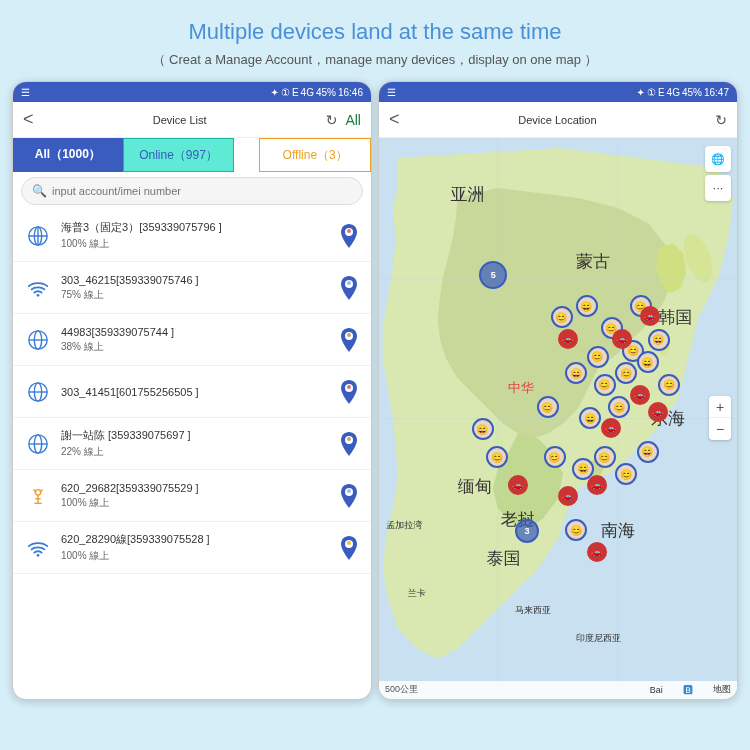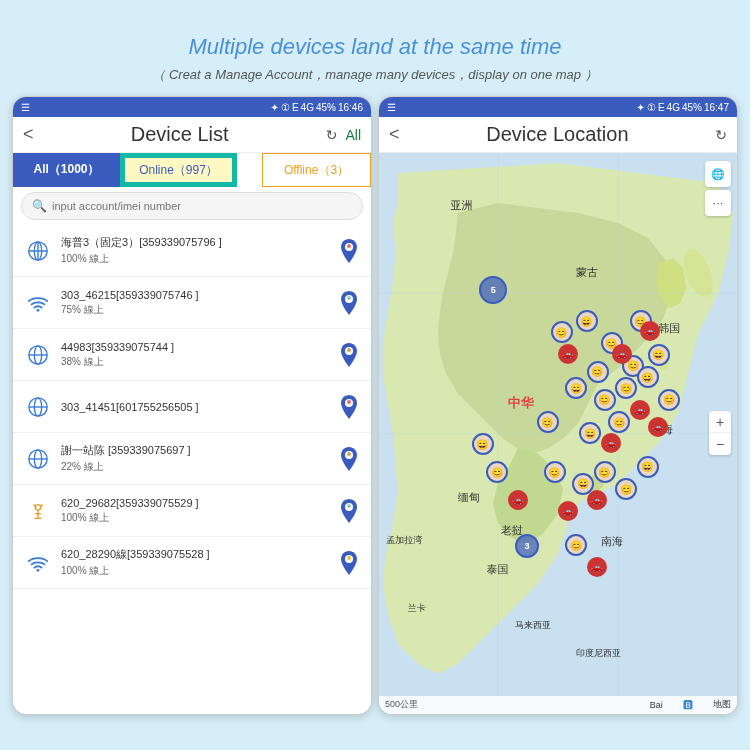--- a/index.html
+++ b/index.html
@@ -15,22 +15,21 @@
       width: 750px;
       height: 750px;
       background: #d6eef8;
       display: flex;
       flex-direction: column;
       align-items: center;
     }
 
     .header-section {
       text-align: center;
-      padding: 34px 20px 8px;
-      font-style: italic;
+      padding: 19px 20px 8px;
     }
 
     .main-title {
       color: #4a90d9;
       font-size: 22px;
       font-weight: 500;
       margin-bottom: 6px;
     }
 
     .sub-title {
@@ -74,21 +73,21 @@
       background: #fff;
       display: flex;
       align-items: center;
       justify-content: space-between;
       padding: 6px 10px;
       border-bottom: 1px solid #eee;
       height: 36px;
     }
 
     .app-header-title {
-      font-size: 20px;
+      font-size: 11px;
       color: #333;
       font-weight: 500;
     }
 
     .back-arrow {
       font-size: 18px;
       color: #555;
     }
 
     .refresh-icon {
@@ -111,23 +110,23 @@
       border-bottom: 2px solid transparent;
     }
 
     .tab.active {
       background: #3a5cbf;
       color: #fff;
       font-weight: bold;
     }
 
     .tab.online {
-      background: #fef9c3;
+      background: #5eead4;
       color: #3a5cbf;
-      border: 5px solid #14b8a6;
+      border: 1px solid #14b8a6;
     }
 
     .tab.offline {
       background: #fff;
       color: #f0a020;
       border: 1px solid #f0a020;
       margin-left: 25px;
     }
 
     
@@ -268,26 +267,26 @@
       font-size: 14px;
       color: #555;
       border-bottom: 1px solid #eee;
     }
 
     .zoom-btn:last-child { border-bottom: none; }
 
     
     .map-label {
       position: absolute;
-      font-size: 11px;
+      font-size: 17px;
       color: #333;
       font-weight: 500;
     }
 
-    .map-label.red { color: #d44; font-size: 13px; font-weight: bold; }
+    .map-label.red { color: #d44; font-size: 13px; font-weight: normal; }
 
     
     .map-pin {
       position: absolute;
       width: 22px;
       height: 22px;
       border-radius: 50%;
       border: 2px solid #3a5cbf;
       background: #e8d8c0;
       display: flex;

